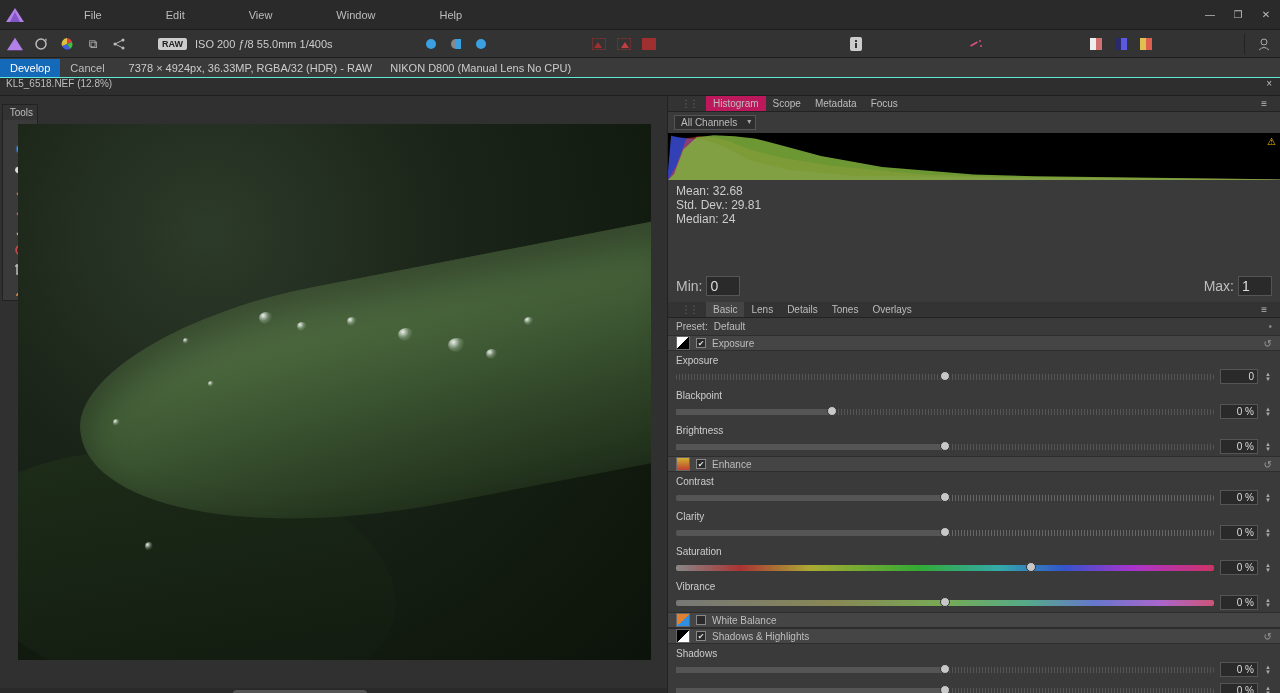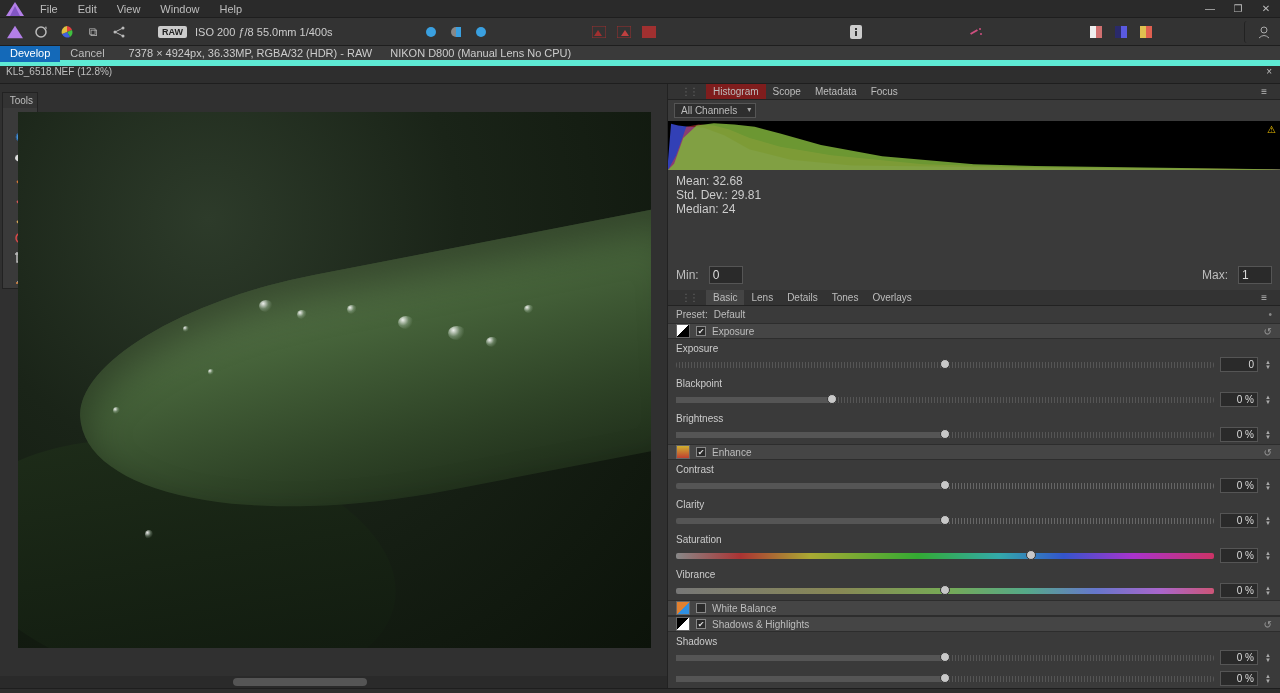--- a/index.html
+++ b/index.html
@@ -8,59 +8,59 @@
     --bg3:#3a3a3a;
     --panel:#3d3d3d;
     --panel2:#454545;
     --text:#bdbdbd;
     --text-dim:#8a8a8a;
     --accent:#1469b8;
     --border:#222;
   }
   *{box-sizing:border-box;font-family:"Segoe UI",Arial,sans-serif;}
   html,body{margin:0;padding:0;width:1280px;height:693px;background:var(--bg);color:var(--text);font-size:11px;overflow:hidden;}
-  .menubar{display:flex;align-items:center;height:18px;background:var(--bg);border-bottom:1px solid #1e1e1e;}
+  .menubar{display:flex;align-items:center;height:30px;background:var(--bg);border-bottom:1px solid #1e1e1e;gap:44px;}
   .menubar .app-icon{width:18px;height:14px;margin:0 6px;}
   .menubar span.menu{padding:0 10px;cursor:default;}
   .win-ctrls{margin-left:auto;display:flex;}
   .win-ctrls div{width:28px;text-align:center;color:#bbb;font-size:10px;}
   .toolbar{display:flex;align-items:center;height:28px;background:var(--bg2);border-bottom:1px solid #1e1e1e;padding:0 4px;gap:4px;position:relative;}
   .tb-btn{width:22px;height:22px;display:flex;align-items:center;justify-content:center;border-radius:3px;}
   .tb-group{display:flex;gap:3px;}
   .raw-badge{background:#ccc;color:#222;font-weight:bold;padding:1px 4px;border-radius:2px;font-size:9px;}
-  .secbar{display:flex;align-items:center;height:20px;background:#3a3a3a;border-bottom:6px solid #5eead4;font-size:11px;}
+  .secbar{display:flex;align-items:center;height:20px;background:#3a3a3a;border-bottom:1px solid #5eead4;font-size:11px;}
   .develop-btn{background:var(--accent);color:#fff;padding:3px 10px;}
   .cancel-btn{padding:3px 10px;}
   .tabbar{display:flex;align-items:flex-start;height:18px;background:#2e2e2e;border-bottom:1px solid #1e1e1e;font-size:10px;padding-left:6px;position:relative;}
   .tabbar .close{position:absolute;right:8px;}
   .work{display:flex;height:604px;}
   .left{flex:1;position:relative;background:#303030;min-width:0;text-align:right;}
   .tools-panel{position:absolute;left:2px;top:8px;width:36px;background:#3a3a3a;border:1px solid #222;}
   .tools-title{font-size:10px;padding:2px 4px;background:#333;}
   .tool{width:36px;height:20px;display:flex;align-items:center;justify-content:center;}
   .canvas{position:absolute;left:18px;right:16px;top:28px;bottom:40px;background:radial-gradient(ellipse at 30% 20%, #2d3b2a 0%, #1a2418 40%, #0c130a 100%);overflow:hidden;}
   .leaf{position:absolute;left:10%;top:28%;width:95%;height:45%;background:linear-gradient(175deg,#5d7a4e 0%, #46633a 30%, #2f4427 70%, #1f2e1a 100%);transform:skewY(-8deg) rotate(-3deg);border-radius:40% 2% 2% 60%;box-shadow:0 20px 40px rgba(0,0,0,.4) inset;}
   .leaf2{position:absolute;left:-10%;top:62%;width:70%;height:45%;background:linear-gradient(160deg,#1f2e1a 0%, #121c10 80%);transform:rotate(10deg);border-radius:50%;}
   .drop{position:absolute;border-radius:50%;background:radial-gradient(circle at 30% 30%, rgba(255,255,255,.9), rgba(200,220,200,.3) 40%, rgba(0,0,0,0) 70%);}
   .hscroll{position:absolute;left:0;right:0;bottom:0;height:12px;background:#2a2a2a;}
   .hscroll .thumb{position:absolute;left:35%;width:20%;top:2px;height:8px;background:#555;border-radius:4px;}
   .right{width:613px;background:#3a3a3a;display:flex;flex-direction:column;border-left:1px solid #222;}
   .panel-tabs{display:flex;align-items:center;height:18px;background:#333;font-size:10px;gap:0;padding-left:6px;border-bottom:1px solid #222;}
   .panel-tabs span{padding:2px 7px;}
-  .panel-tabs span.active{background:#7f1d1d;}
+  .panel-tabs span.active{background:#be185d;}
   .grip{color:#666;margin-right:2px;letter-spacing:-2px;}
   .channels{display:flex;align-items:center;padding:3px 6px;}
   .dropdown{background:#2e2e2e;border:1px solid #555;padding:1px 18px 1px 6px;font-size:10px;position:relative;}
   .dropdown::after{content:"▾";position:absolute;right:4px;color:#aaa;font-size:8px;}
   .histogram{height:86px;background:#000;margin:0;position:relative;overflow:hidden;}
   .histogram svg{width:100%;height:100%;}
   .warn-icon{position:absolute;right:4px;top:3px;color:#e6b800;font-size:10px;}
   .stats{padding:4px 8px;font-size:12px;line-height:14px;color:#ccc;position:relative;}
   .stats .right-stats{position:absolute;right:12px;top:4px;text-align:left;color:#555;}
-  .minmax{display:flex;align-items:center;padding:2px 8px 6px;font-size:12px;gap:10px;margin-top:44px;}
+  .minmax{display:flex;align-items:center;padding:2px 8px 6px;font-size:14px;gap:4px;margin-top:44px;}
   .numbox{background:#2a2a2a;border:1px solid #555;width:34px;padding:1px 3px;color:#ddd;}
   .spacer{flex:1;}
   .dev-tabs{display:flex;align-items:center;height:18px;background:#333;font-size:10px;padding-left:6px;border-bottom:1px solid #222;}
   .dev-tabs span{padding:2px 7px;}
   .dev-tabs span.active{background:#444;}
   .preset-row{display:flex;align-items:center;padding:3px 8px;font-size:10px;gap:6px;}
   .section-hdr{display:flex;align-items:center;background:#454545;height:20px;padding:0 8px;gap:6px;font-size:10px;border-top:1px solid #2d2d2d;border-bottom:1px solid #2d2d2d;}
   .section-hdr .reset{margin-left:auto;color:#999;}
   .check{width:10px;height:10px;border:1px solid #888;display:inline-flex;align-items:center;justify-content:center;font-size:8px;background:#2a2a2a;}
   .check.on::after{content:"✔";color:#ddd;}

